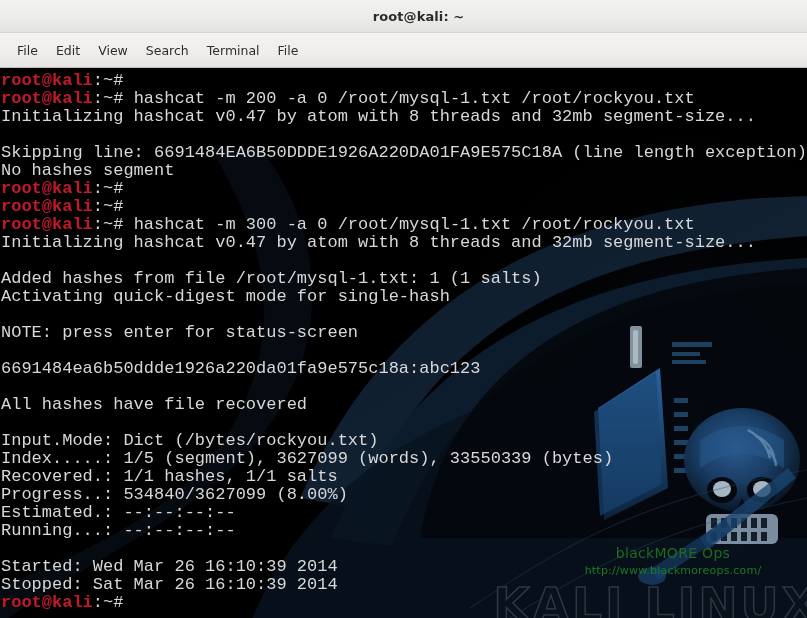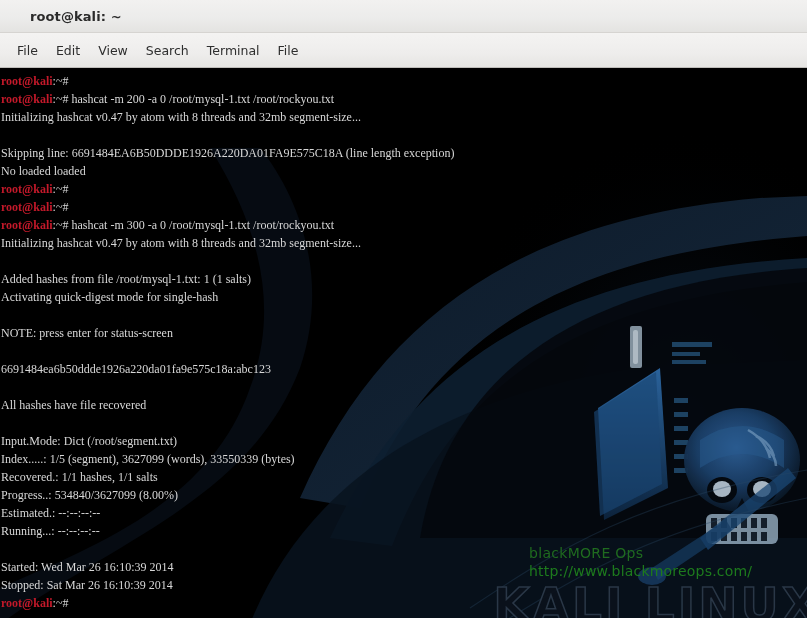--- a/index.html
+++ b/index.html
@@ -23,21 +23,21 @@
   }
 
   
   #titlebar {
     position: relative;
     height: 32px;
     background: linear-gradient(to bottom, #f2f1f0 0%, #ececeb 55%, #e4e3e1 100%);
     border-bottom: 1px solid #d6d4d1;
     display: flex;
     align-items: center;
-    justify-content: flex-start;
+    justify-content: center;
   }
   #titlebar .title {
     font-family: "DejaVu Sans", sans-serif;
     font-size: 13px;
     font-weight: bold;
     color: #2b2b2b;
     letter-spacing: 0.1px;
     margin-left: 30px;
   }
 
@@ -81,50 +81,51 @@
   #screen {
     position: absolute;
     left: 0;
     top: 0;
     padding: 4px 0 0 1px;
     box-sizing: border-box;
     width: 807px;
   }
 
   .line {
-    font-family: Liberation Serif, serif;
-    font-size: 12px;
+    font-family: Liberation Mono, monospace;
+    font-size: 17px;
     line-height: 18px;
     height: 18px;
     color: #d8d8d8;
     white-space: pre;
     letter-spacing: 0px;
   }
   .line.blank { color: transparent; }
   .host { color: #c4192a; font-weight: bold; }
   .pathsym { color: #d8d8d8; }
 
   
   #watermark {
     position: absolute;
-    right: 18px;
+    right: 4px;
     bottom: 44px;
+    text-align: center;
     width: 260px;
     pointer-events: none;
   }
   #watermark .wm-name {
     font-family: "DejaVu Sans", sans-serif;
     font-size: 14px;
     color: #1f6b1f;
     line-height: 18px;
     letter-spacing: 0.3px;
   }
   #watermark .wm-url {
     font-family: "DejaVu Sans", sans-serif;
-    font-size: 14px;
+    font-size: 11px;
     color: #1d7a1d;
     line-height: 18px;
     letter-spacing: 0.2px;
   }
 
   #kalilogo {
     position: absolute;
     right: -14px;
     bottom: -8px;
     font-family: "DejaVu Sans", sans-serif;
@@ -264,36 +265,36 @@
       <div class="wm-url">http://www.blackmoreops.com/</div>
     </div>
     <div id="kalilogo">KALI LINUX</div>
 
     <div id="screen">
         <div class="line"><span class="host">root@kali</span><span class="pathsym">:~#</span></div>
         <div class="line"><span class="host">root@kali</span><span class="pathsym">:~# hashcat -m 200 -a 0 /root/mysql-1.txt /root/rockyou.txt</span></div>
         <div class="line">Initializing hashcat v0.47 by atom with 8 threads and 32mb segment-size...</div>
         <div class="line blank">&nbsp;</div>
         <div class="line">Skipping line: 6691484EA6B50DDDE1926A220DA01FA9E575C18A (line length exception)</div>
-        <div class="line">No loaded loaded</div>
+        <div class="line">No hashes segment</div>
         <div class="line"><span class="host">root@kali</span><span class="pathsym">:~#</span></div>
         <div class="line"><span class="host">root@kali</span><span class="pathsym">:~#</span></div>
         <div class="line"><span class="host">root@kali</span><span class="pathsym">:~# hashcat -m 300 -a 0 /root/mysql-1.txt /root/rockyou.txt</span></div>
         <div class="line">Initializing hashcat v0.47 by atom with 8 threads and 32mb segment-size...</div>
         <div class="line blank">&nbsp;</div>
         <div class="line">Added hashes from file /root/mysql-1.txt: 1 (1 salts)</div>
         <div class="line">Activating quick-digest mode for single-hash</div>
         <div class="line blank">&nbsp;</div>
         <div class="line">NOTE: press enter for status-screen</div>
         <div class="line blank">&nbsp;</div>
         <div class="line">6691484ea6b50ddde1926a220da01fa9e575c18a:abc123</div>
         <div class="line blank">&nbsp;</div>
         <div class="line">All hashes have file recovered</div>
         <div class="line blank">&nbsp;</div>
-        <div class="line">Input.Mode: Dict (/root/segment.txt)</div>
+        <div class="line">Input.Mode: Dict (/bytes/rockyou.txt)</div>
         <div class="line">Index.....: 1/5 (segment), 3627099 (words), 33550339 (bytes)</div>
         <div class="line">Recovered.: 1/1 hashes, 1/1 salts</div>
         <div class="line">Progress..: 534840/3627099 (8.00%)</div>
         <div class="line">Estimated.: --:--:--:--</div>
         <div class="line">Running...: --:--:--:--</div>
         <div class="line blank">&nbsp;</div>
         <div class="line">Started: Wed Mar 26 16:10:39 2014</div>
         <div class="line">Stopped: Sat Mar 26 16:10:39 2014</div>
         <div class="line"><span class="host">root@kali</span><span class="pathsym">:~#</span></div>
       </div>

